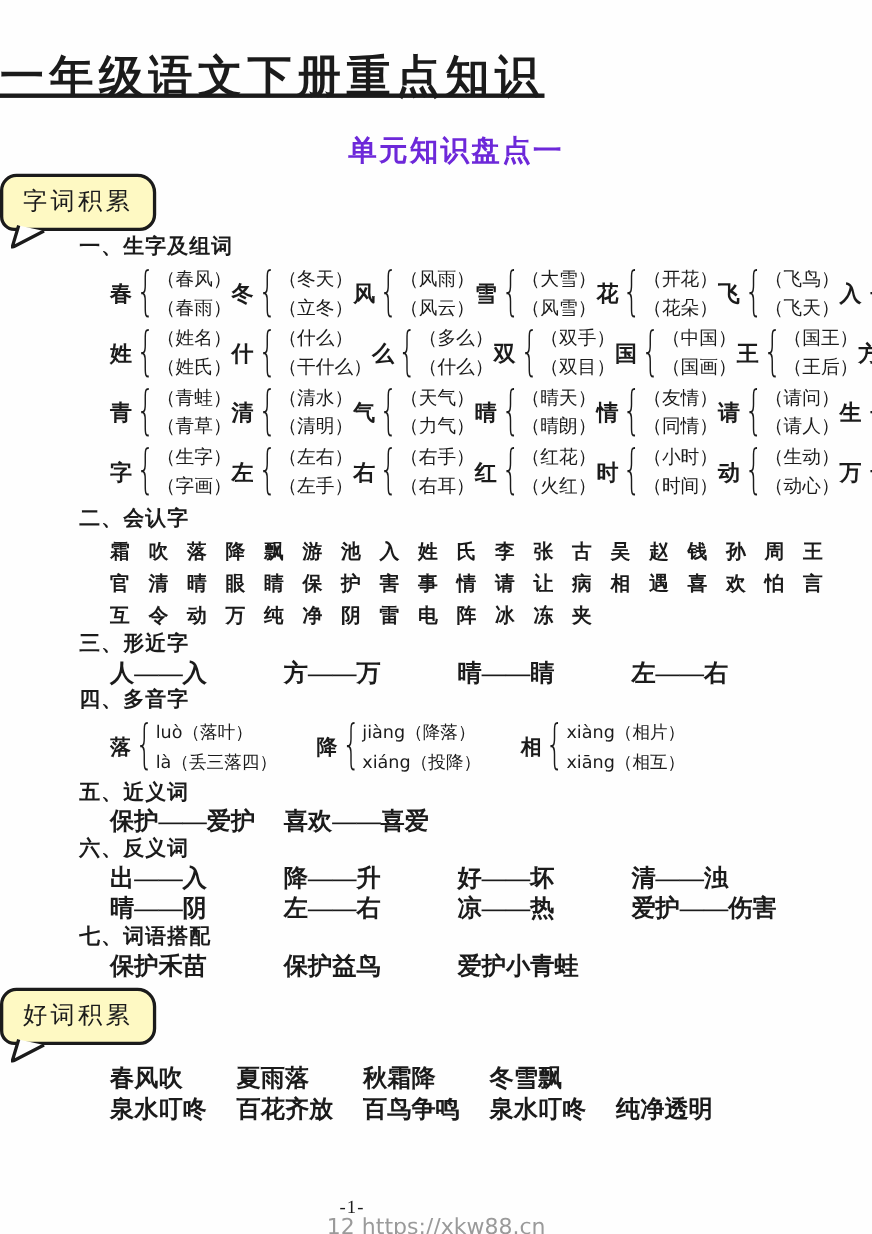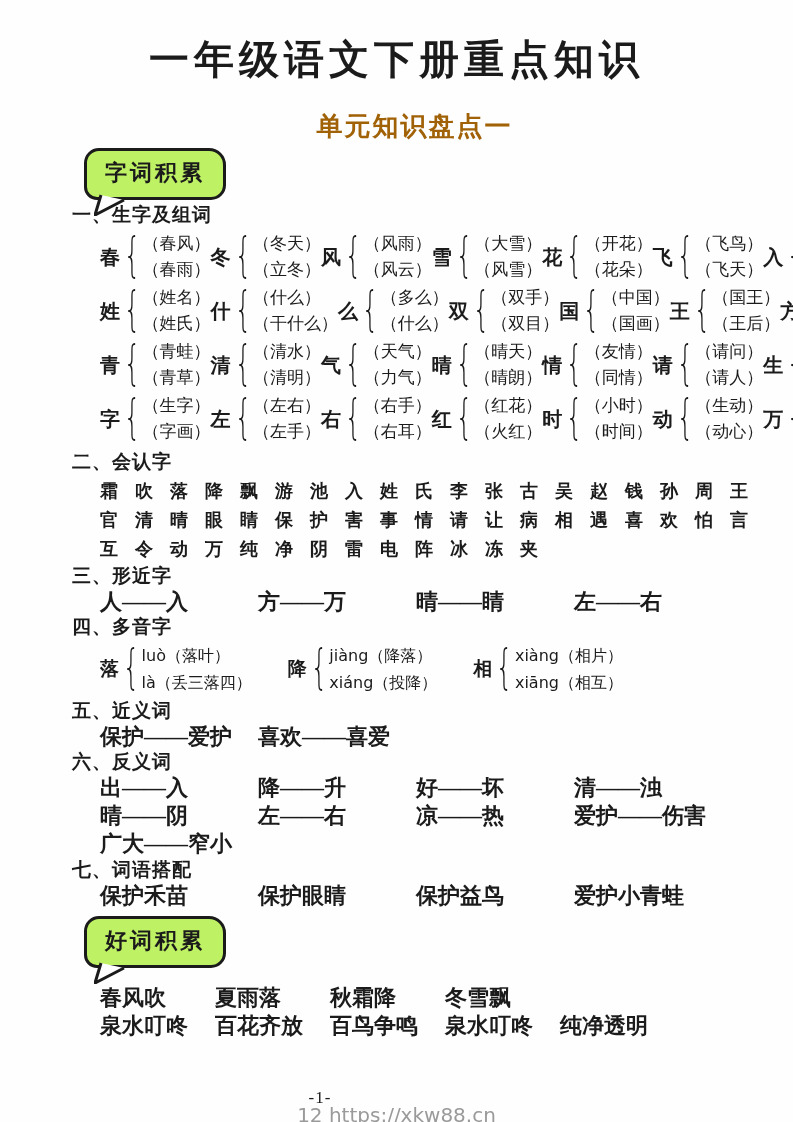--- a/index.html
+++ b/index.html
@@ -2,34 +2,34 @@
 <html><head>
 <meta charset="utf-8">
 <style>
   html,body{margin:0;padding:0;background:#ddd;}
   .page{
     width:793px;height:1122px;margin:0 auto;background:#fefefe;
     position:relative;overflow:hidden;color:#1b1b1b;
     font-family:"Liberation Serif","DejaVu Serif",serif;
   }
   .title{
-    margin:0;padding-top:30px;height:60px;line-height:60px;
-    text-align:center;font-size:40px;font-weight:800;letter-spacing:5px;
+    margin:0;padding-top:40px;height:60px;line-height:60px;
+    text-align:left;font-size:40px;font-weight:800;letter-spacing:5px;text-decoration:underline;
   }
   .subtitle{
     margin:20px 0 0;height:34px;line-height:34px;text-align:center;
-    font-size:26px;font-weight:700;letter-spacing:2px;color:#a16207;padding-left:36px;
+    font-size:26px;font-weight:700;letter-spacing:2px;color:#6d28d9;padding-left:36px;
   }
   .bubble-row{margin-top:4px;height:52px;}
   .bubble-row.second{margin-top:6px;}
   .bubble{
-    display:inline-block;position:relative;margin-left:84px;
+    display:inline-block;position:relative;
     border:3px solid #1b1b1b;border-radius:15px 17px 15px 13px;
-    padding:7px 18px 9px 18px;font-size:22px;font-weight:700;letter-spacing:3px;
-    background:#bef264;
+    padding:7px 18px 9px 18px;font-size:22px;font-weight:400;letter-spacing:3px;
+    background:#fef9c3;
   }
   .tail{position:absolute;left:7px;bottom:-19px;}
   .sec-heading{
     margin:0 0 0 72px;height:24px;line-height:24px;
     font-size:19px;font-weight:700;letter-spacing:1px;
     font-family:"Liberation Sans","DejaVu Sans",sans-serif;
   }
   #s1-heading{margin-top:3px;}
   #s2-heading{margin-top:4px;}
   #s5-heading{margin-top:2px;}
@@ -369,29 +369,27 @@
         <span class="cell">好——坏</span>
         <span class="cell">清——浊</span>
       </div>
       <div class="grid4">
         <span class="cell">晴——阴</span>
         <span class="cell">左——右</span>
         <span class="cell">凉——热</span>
         <span class="cell">爱护——伤害</span>
       </div>
       <div class="grid4">
-        <span class="cell">广大——窄小</span>
       </div>
     </div>
 
   <div class="sec-heading" id="s7-heading">七、词语搭配</div>
   <div id="s7-rows">
       <div class="grid4">
         <span class="cell">保护禾苗</span>
-        <span class="cell">保护眼睛</span>
         <span class="cell">保护益鸟</span>
         <span class="cell">爱护小青蛙</span>
       </div>
     </div>
 
   <div class="bubble-row second">
     <span class="bubble">
       <span>好词积累</span>
       <svg class="tail" width="34" height="22">
         <path d="M7,1 L1,21 L30,6" fill="#fefefe" stroke="#1b1b1b" stroke-width="3" stroke-linejoin="round"></path>

